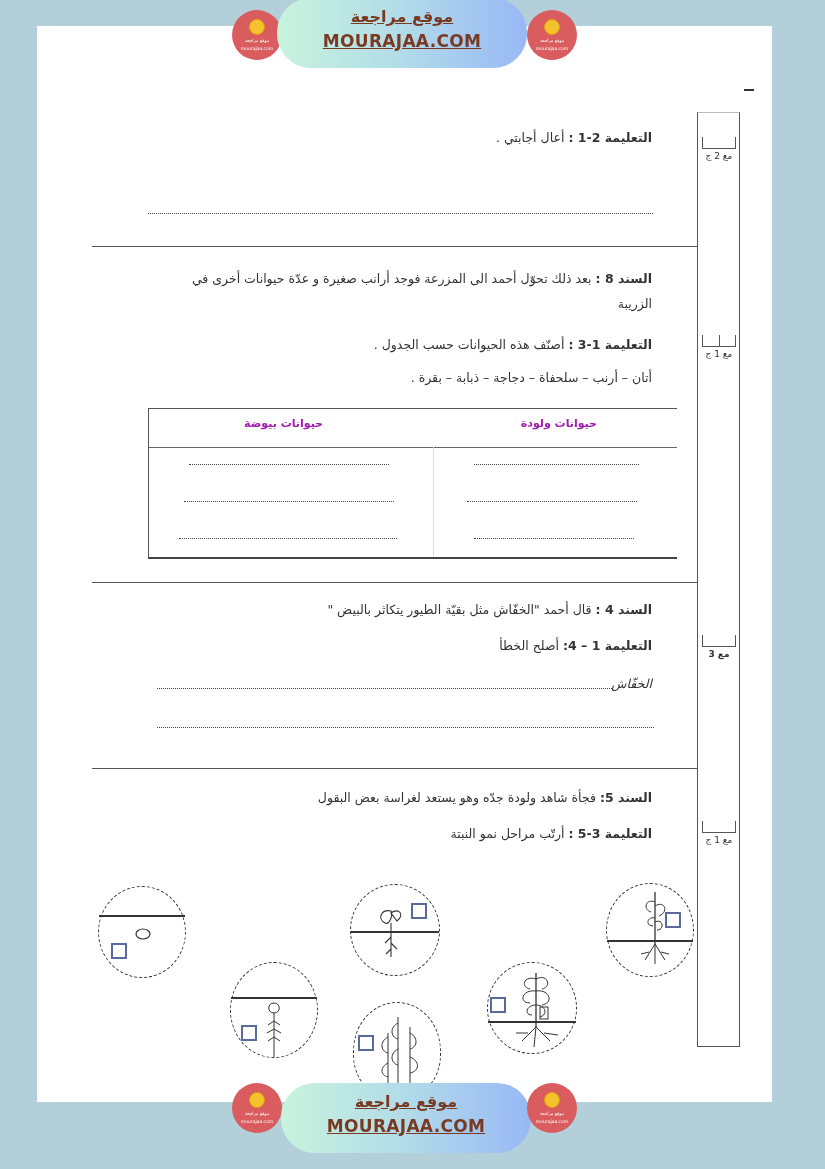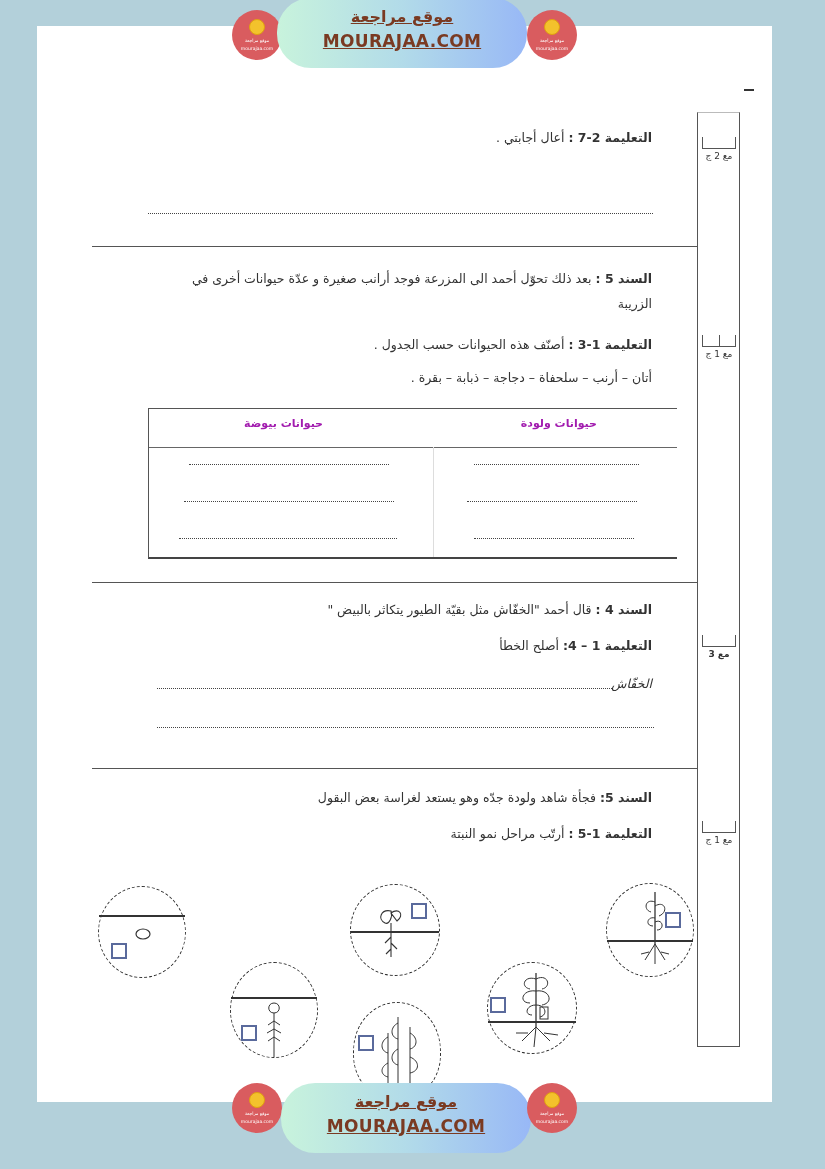--- a/index.html
+++ b/index.html
@@ -146,29 +146,29 @@
     <div class="score-lbl" style="top:236px;">مع 1 ج</div>
 
     <div class="score-box" style="top:522px;"></div>
     <div class="score-lbl" style="top:536px;font-weight:bold;">مع 3</div>
 
     <div class="score-box" style="top:708px;"></div>
     <div class="score-lbl" style="top:722px;">مع 1 ج</div>
   </div>
 
   <div class="ar" style="right:120px;top:104px;">
-    <span class="bold-lbl">التعليمة 2-7 :</span>
+    <span class="bold-lbl">التعليمة 2-1 :</span>
     <span>أعال أجابتي .</span>
   </div>
   <div class="dots" style="left:111px;width:505px;top:186px;"></div>
 
   <div class="hrule" style="left:55px;width:605px;top:220px;"></div>
 
   <div class="ar" style="right:120px;top:245px;">
-    <span class="bold-lbl">السند 5 :</span>
+    <span class="bold-lbl">السند 8 :</span>
     <span>بعد ذلك تحوّل أحمد الى المزرعة فوجد أرانب صغيرة و عدّة حيوانات أخرى في</span>
   </div>
   <div class="ar" style="right:120px;top:270px;">الزريبة</div>
   <div class="ar" style="right:120px;top:311px;">
     <span class="bold-lbl">التعليمة 1-3 :</span>
     <span>أصنّف هذه الحيوانات حسب الجدول .</span>
   </div>
   <div class="ar" style="right:120px;top:344px;">أتان – أرنب – سلحفاة – دجاجة – ذبابة – بقرة .</div>
 
   <div class="cls-table">
@@ -200,21 +200,21 @@
   <div class="dots" style="left:120px;width:455px;top:661px;"></div>
   <div class="dots" style="left:120px;width:497px;top:700px;"></div>
 
   <div class="hrule" style="left:55px;width:605px;top:742px;"></div>
 
   <div class="ar" style="right:120px;top:764px;">
     <span class="bold-lbl">السند 5:</span>
     <span>فجأة شاهد ولودة جدّه وهو يستعد لغراسة بعض البقول</span>
   </div>
   <div class="ar" style="right:120px;top:800px;">
-    <span class="bold-lbl">التعليمة 1-5 :</span>
+    <span class="bold-lbl">التعليمة 3-5 :</span>
     <span>أرتّب مراحل نمو النبتة</span>
   </div>
 
   <div class="circle" style="left:61px;top:860px;width:88px;height:92px;">
     <div class="ground" style="top:28px;"></div>
     <svg width="20" height="14" style="left:34px;top:40px;">
         <ellipse cx="10" cy="7" rx="7" ry="5" fill="none" stroke="#333" stroke-width="1.2"></ellipse>
       </svg>
     <div class="chk" style="left:12px;top:56px;"></div>
   </div>

